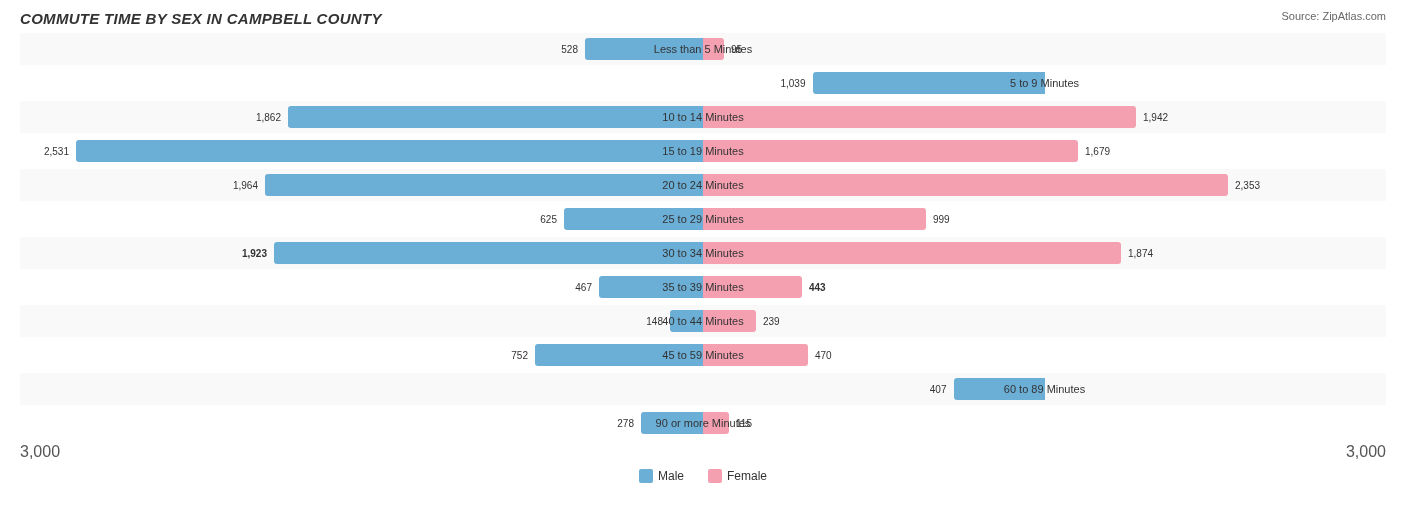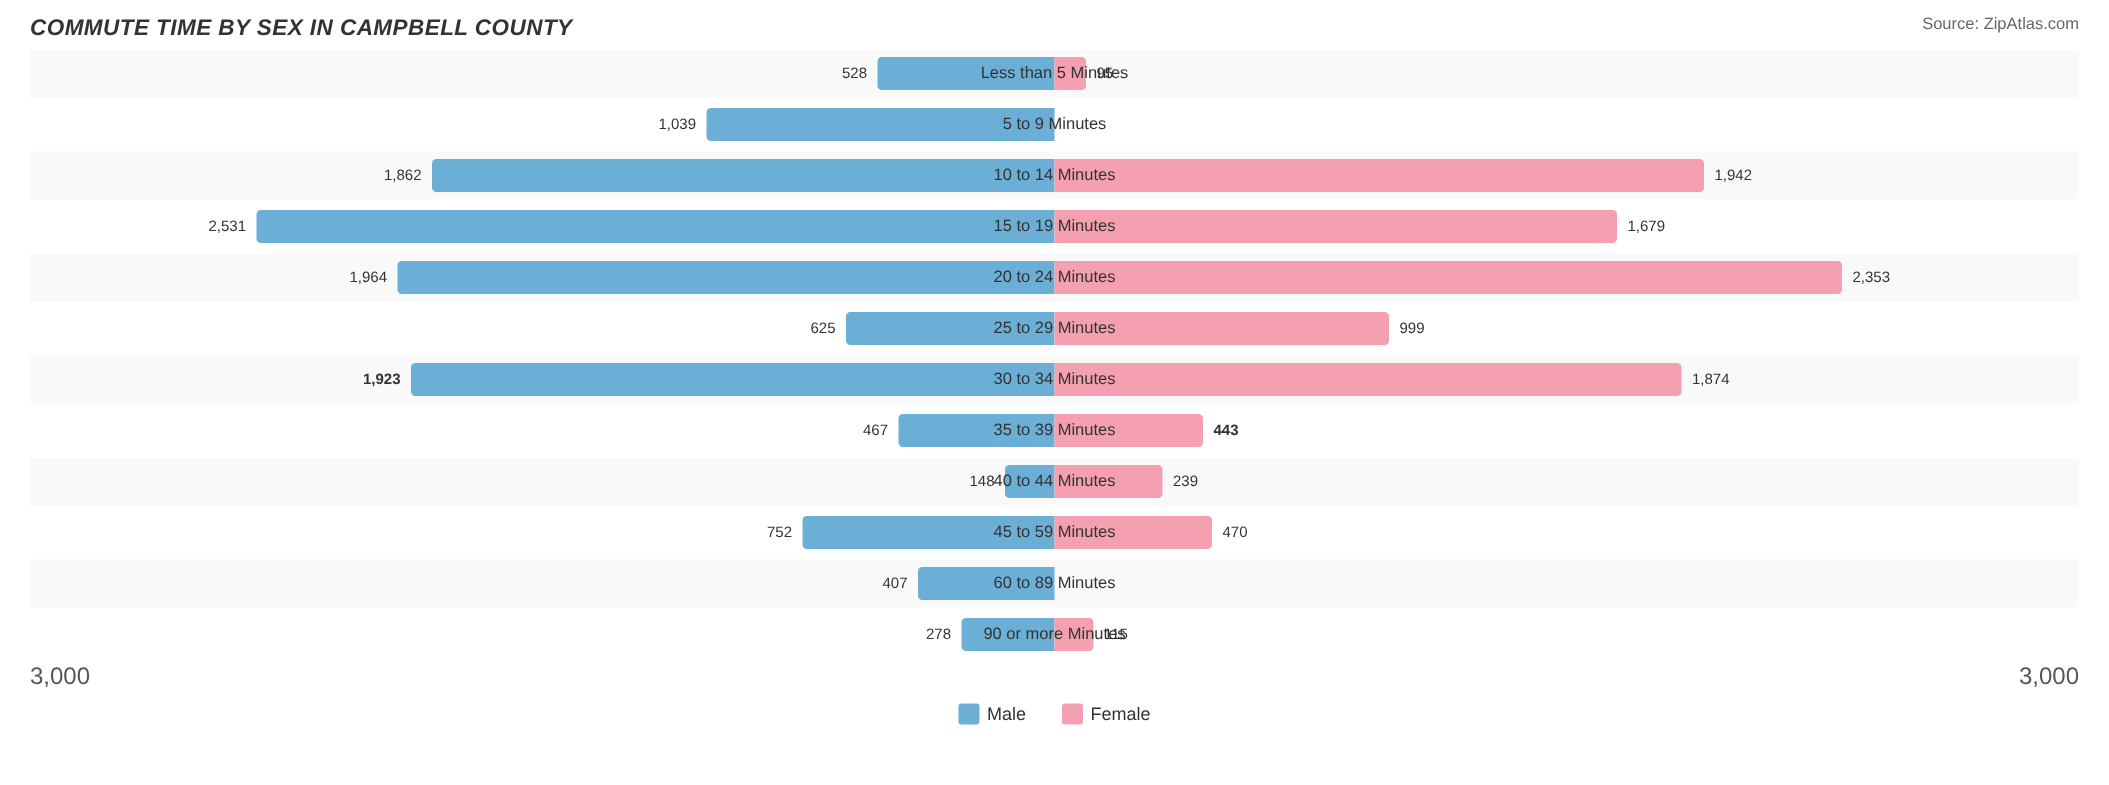--- a/index.html
+++ b/index.html
@@ -39,20 +39,21 @@
       height: 32px;
       margin-bottom: 2px;
       position: relative;
     }
     .bars-container {
       flex: 1;
       display: flex;
       align-items: center;
       height: 100%;
       position: relative;
+      justify-content: center;
     }
     
     .bar-left-wrap {
       width: 50%;
       display: flex;
       justify-content: flex-end;
       align-items: center;
       height: 22px;
       position: relative;
     }
@@ -203,21 +204,21 @@
       <div class="bar-right-wrap">
         <div class="bar-female" style="width:433px;">
           <span class="bar-value-right">1,942</span>
         </div>
       </div>
     </div>
   </div>
       <div class="row row-bg-odd">
     <div class="bars-container">
       <div class="bar-left-wrap">
-        <div class="bar-male" style="width:532px;">
+        <div class="bar-male" style="width:627px;">
           <span class="bar-value-left">2,531</span>
         </div>
       </div>
       <div class="center-label">
         <span class="center-label-text">15 to 19 Minutes</span>
       </div>
       <div class="bar-right-wrap">
         <div class="bar-female" style="width:375px;">
           <span class="bar-value-right">1,679</span>
         </div>
@@ -296,21 +297,21 @@
     <div class="bars-container">
       <div class="bar-left-wrap">
         <div class="bar-male" style="width:33px;">
           <span class="bar-value-left">148</span>
         </div>
       </div>
       <div class="center-label">
         <span class="center-label-text">40 to 44 Minutes</span>
       </div>
       <div class="bar-right-wrap">
-        <div class="bar-female" style="width:72px;">
+        <div class="bar-female" style="width:53px;">
           <span class="bar-value-right">239</span>
         </div>
       </div>
     </div>
   </div>
       <div class="row row-bg-odd">
     <div class="bars-container">
       <div class="bar-left-wrap">
         <div class="bar-male" style="width:168px;">
           <span class="bar-value-left">752</span>

